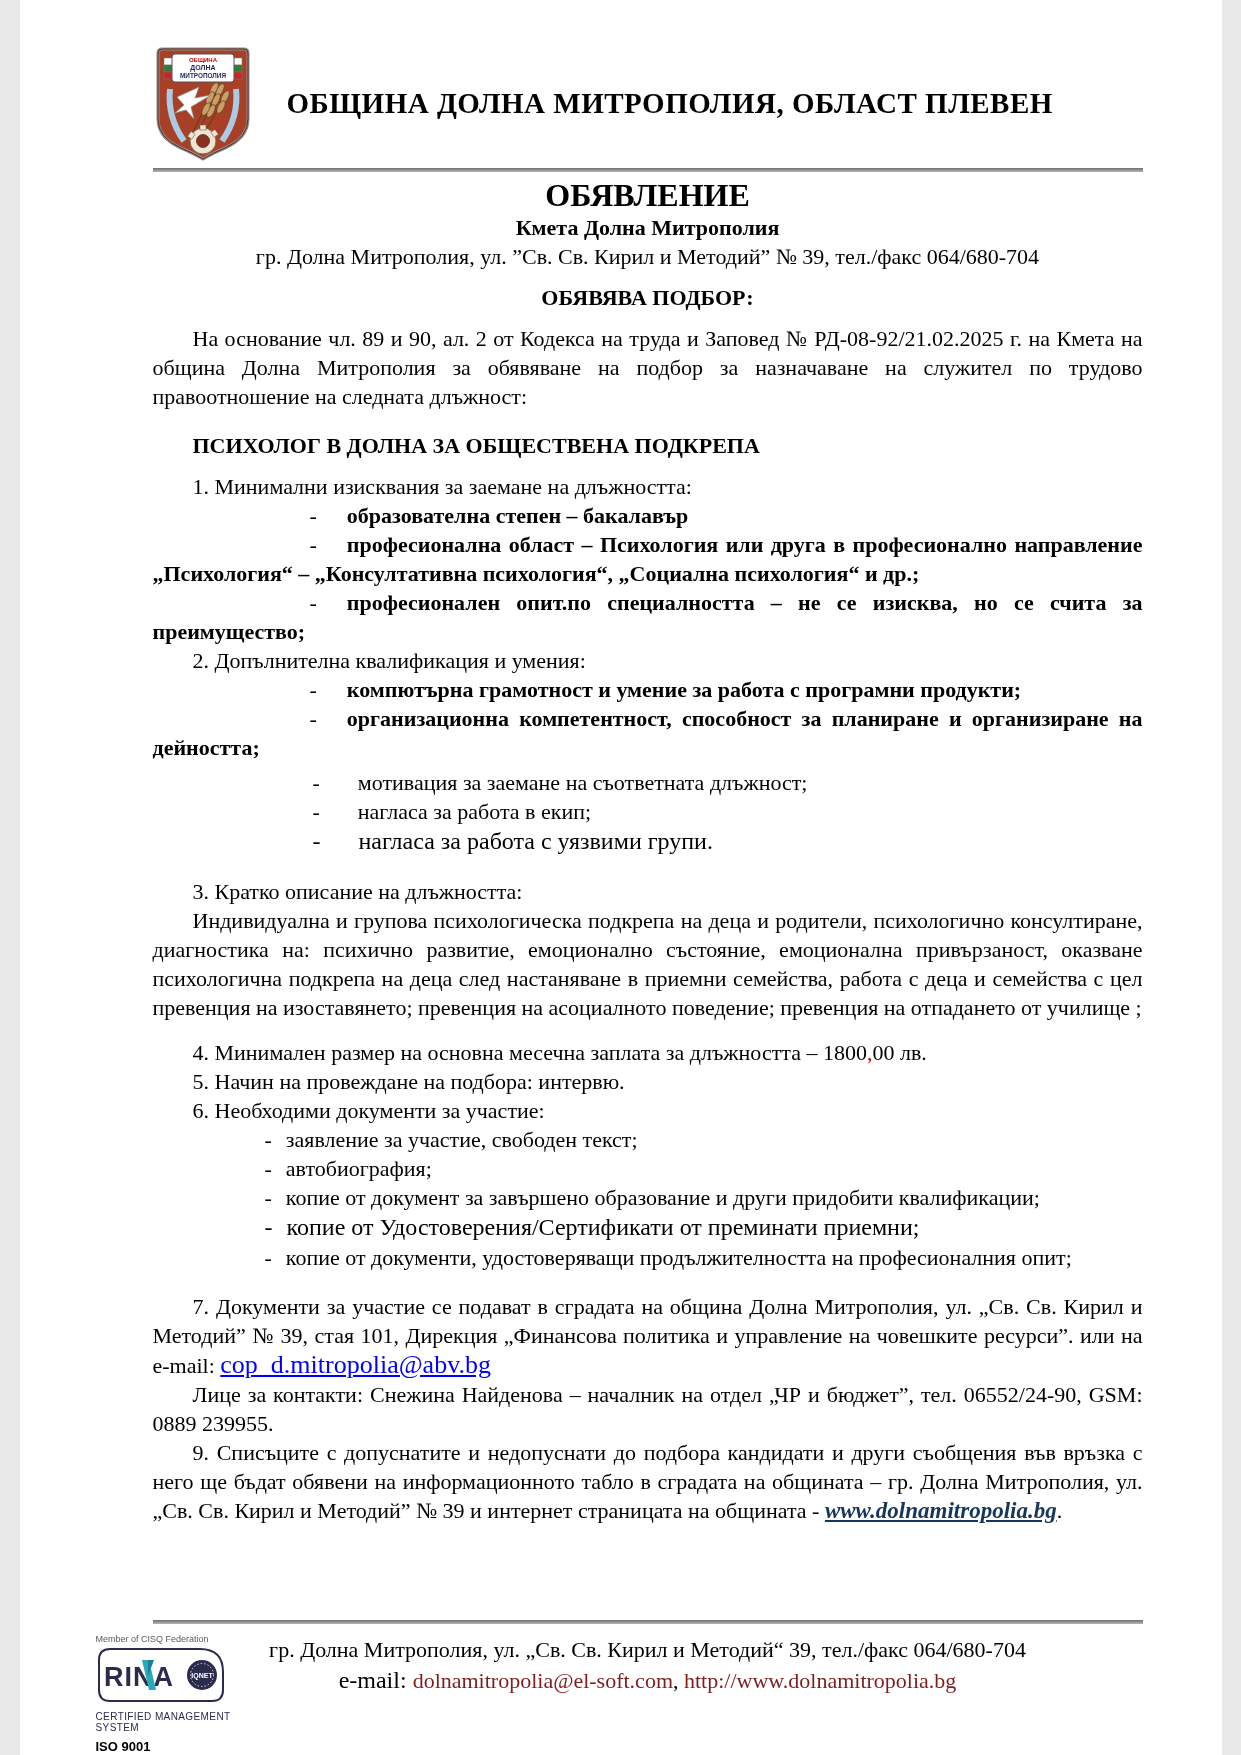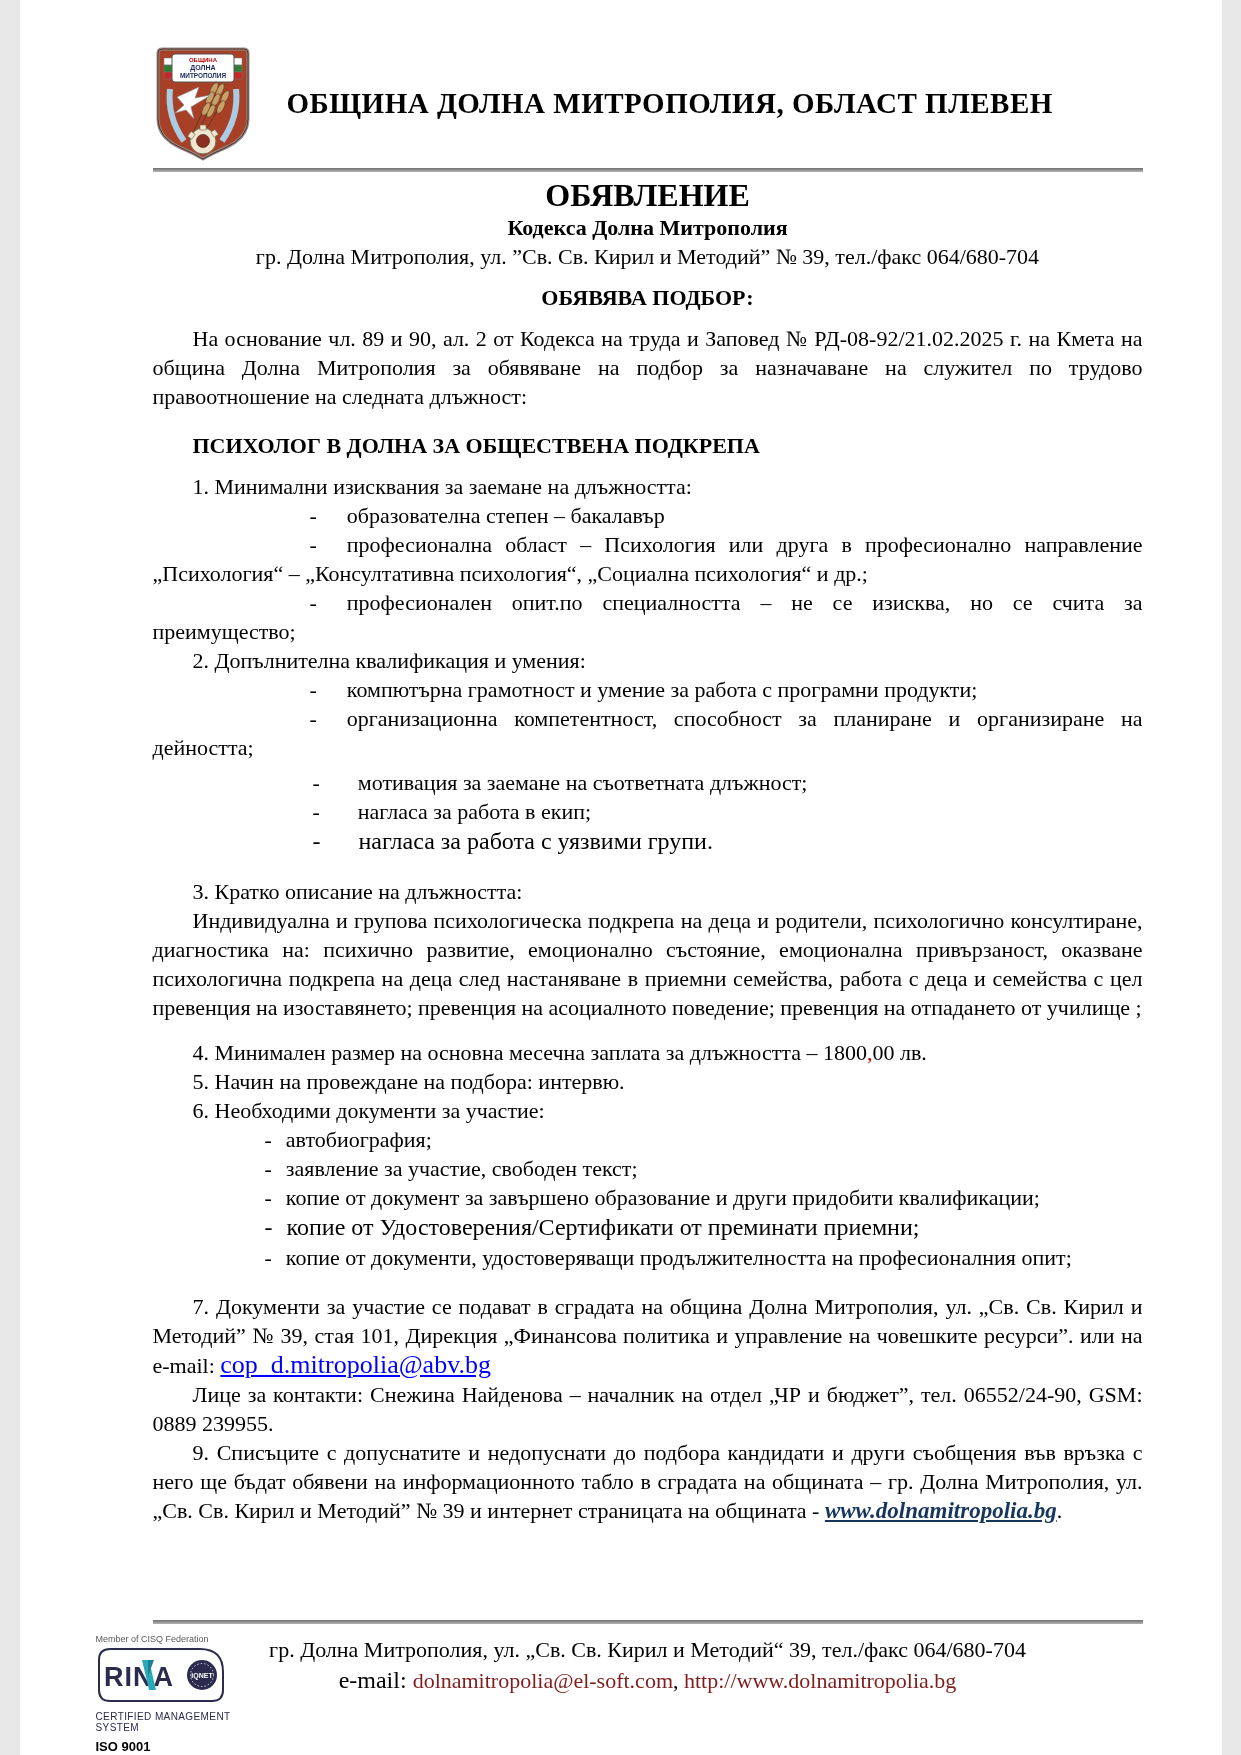--- a/index.html
+++ b/index.html
@@ -22,21 +22,21 @@
   p{margin:0; font-size:22px; line-height:29px;}
   .just{text-align:justify;}
   .ind{text-indent:40px;}
   .announce{margin-top:12px; font-weight:bold; text-align:center;}
   .intro{margin-top:12px;}
   .position{margin-top:20px; font-weight:bold; text-indent:40px;}
   .sec-h{margin-top:12px; text-indent:40px;}
   .sec-h3{margin-top:20px; text-indent:40px;}
   
   .li{text-indent:157px;}
-  .li .li-text{margin-left:30px;}
+  .li .li-text{margin-left:30px;font-weight:bold;}
   .li2{text-indent:160px;}
   .li2 .li-text{margin-left:38px;}
   .li-docs{text-indent:112px;}
   .li-docs .li-text{margin-left:14px;}
   .mt6{margin-top:6px;}
   .mt16{margin-top:16px;}
   .mt20{margin-top:20px;}
   .fs24{font-size:24px; line-height:31px;}
   .red{color:#C00000;}
   .email-link{color:#0000FF; text-decoration:underline; font-size:26px;}
@@ -112,21 +112,21 @@
             <circle cx="50" cy="96" r="6.5" fill="#8a3020" stroke="#5c2a1c" stroke-width="0.8"></circle>
           </g>
         </svg>
       </div>
       <div class="org-title">ОБЩИНА ДОЛНА МИТРОПОЛИЯ, ОБЛАСТ ПЛЕВЕН</div>
     </div>
 
     <div class="rule"></div>
 
     <div class="mast-title">ОБЯВЛЕНИЕ</div>
-    <div class="mast-sub">Кодекса Долна Митрополия</div>
+    <div class="mast-sub">Кмета Долна Митрополия</div>
     <div class="mast-addr">гр. Долна Митрополия, ул. ”Св. Св. Кирил и Методий” № 39, тел./факс 064/680-704</div>
 
     <p class="announce">ОБЯВЯВА ПОДБОР:</p>
 
     <p class="intro ind just">На основание чл. 89 и 90, ал. 2 от Кодекса на труда и Заповед № РД-08-92/21.02.2025 г. на Кмета на община Долна Митрополия за обявяване на подбор за назначаване на служител по трудово правоотношение на следната длъжност:</p>
 
     <p class="position">ПСИХОЛОГ В ДОЛНА ЗА ОБЩЕСТВЕНА ПОДКРЕПА</p>
 
     <p class="sec-h">1. Минимални изисквания за заемане на длъжността:</p>
     <p class="li"><span class="dash">-</span><span class="li-text">образователна степен – бакалавър</span></p>
@@ -139,22 +139,22 @@
     <p class="li2 mt6"><span class="dash">-</span><span class="li-text">мотивация за заемане на съответната длъжност;</span></p>
     <p class="li2"><span class="dash">-</span><span class="li-text">нагласа за работа в екип;</span></p>
     <p class="li2 fs24"><span class="dash">-</span><span class="li-text">нагласа за работа с уязвими групи.</span></p>
 
     <p class="sec-h3">3. Кратко описание на длъжността:</p>
     <p class="ind just">Индивидуална и групова психологическа подкрепа на деца и родители, психологично консултиране, диагностика на: психично развитие, емоционално състояние, емоционална привързаност, оказване психологична подкрепа на деца след настаняване в приемни семейства, работа с деца и семейства с цел превенция на изоставянето; превенция на асоциалното поведение; превенция на отпадането от училище ;</p>
 
     <p class="ind mt16"><span>4. Минимален размер на основна месечна заплата за длъжността – 1800</span><span class="red">,</span><span>00 лв.</span></p>
     <p class="ind">5. Начин на провеждане на подбора: интервю.</p>
     <p class="ind">6. Необходими документи за участие:</p>
+    <p class="li-docs"><span class="dash">-</span><span class="li-text">заявление за участие, свободен текст;</span></p>
     <p class="li-docs"><span class="dash">-</span><span class="li-text">автобиография;</span></p>
-    <p class="li-docs"><span class="dash">-</span><span class="li-text">заявление за участие, свободен текст;</span></p>
     <p class="li-docs"><span class="dash">-</span><span class="li-text">копие от документ за завършено образование и други придобити квалификации;</span></p>
     <p class="li-docs fs24"><span class="dash">-</span><span class="li-text">копие от Удостоверения/Сертификати от преминати приемни;</span></p>
     <p class="li-docs"><span class="dash">-</span><span class="li-text">копие от документи, удостоверяващи продължителността на професионалния опит;</span></p>
 
     <p class="ind just mt20"><span>7. Документи за участие се подават в сградата на община Долна Митрополия, ул. „Св. Св. Кирил и Методий” № 39, стая 101, Дирекция „Финансова политика и управление на човешките ресурси”. или на e-mail: </span><a class="email-link">cop_d.mitropolia@abv.bg</a></p>
     <p class="ind just">Лице за контакти: Снежина Найденова – началник на отдел „ЧР и бюджет”, тел. 06552/24-90, GSM: 0889 239955.</p>
     <p class="ind just"><span>9. Списъците с допуснатите и недопуснати до подбора кандидати и други съобщения във връзка с него ще бъдат обявени на информационното табло в сградата на общината – гр. Долна Митрополия, ул. „Св. Св. Кирил и Методий” № 39 и интернет страницата на общината - </span><a class="web-link">www.dolnamitropolia.bg</a><span>.</span></p>
 
   </div>
 

